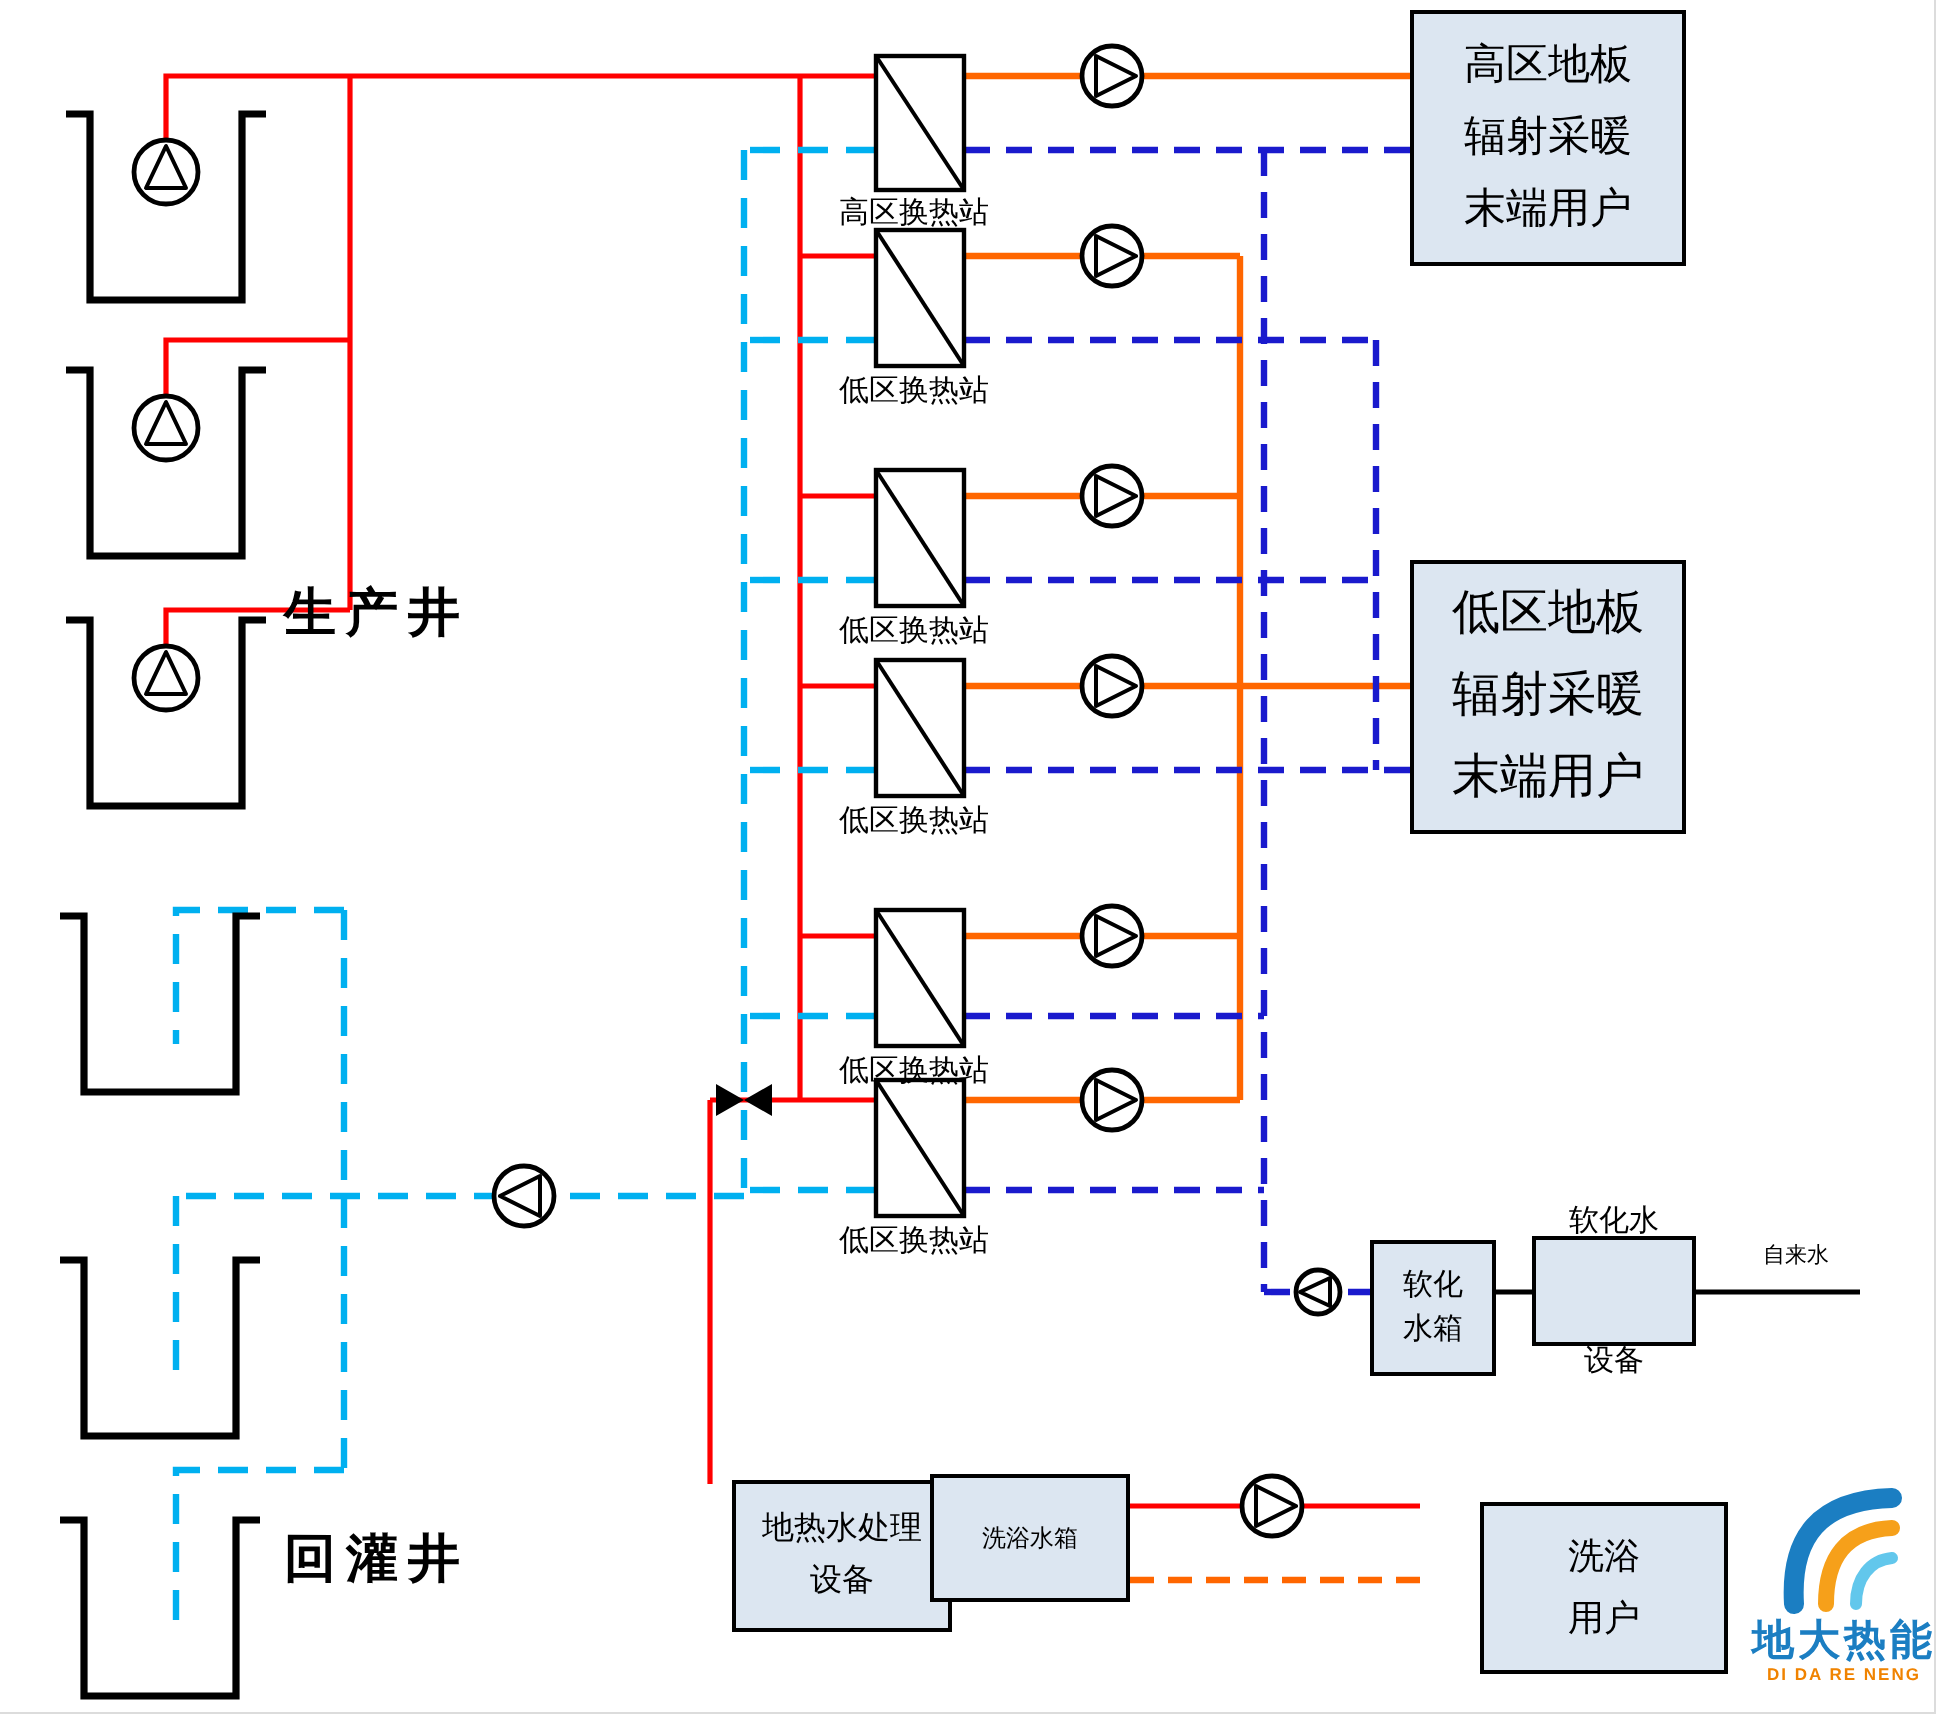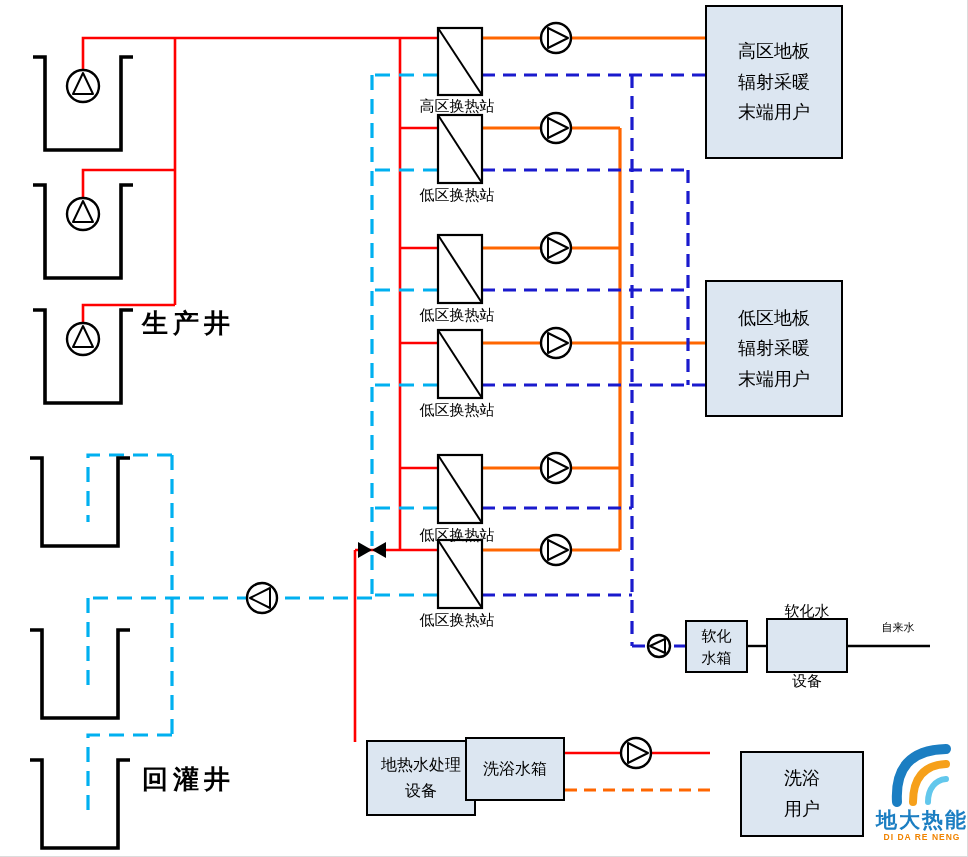--- a/index.html
+++ b/index.html
@@ -208,57 +208,57 @@
       <polygon points="386,542 386,558 372,550"></polygon>
     </g>
 
     <g stroke-linecap="round" fill="none">
       <path d="M897,802 C895,768 910,750 946,749" stroke="#1b7ec2" stroke-width="10"></path>
       <path d="M913,802 C913,779 923,765 946,764" stroke="#f6a01a" stroke-width="8"></path>
       <path d="M928,802 C928,789 935,780 946,779" stroke="#62c7ec" stroke-width="6"></path>
     </g>
   </svg>
 
-  <div class="lbl well-lbl" style="left:142px; top:306px;">生产井</div>
+  <div class="lbl well-lbl" style="left:142px; top:289px;">生产井</div>
   <div class="lbl well-lbl" style="left:142px; top:762px;">回灌井</div>
 
   <div class="lbl station-lbl" style="left:402px; top:97px;">高区换热站</div>
   <div class="lbl station-lbl" style="left:402px; top:186px;">低区换热站</div>
   <div class="lbl station-lbl" style="left:402px; top:306px;">低区换热站</div>
   <div class="lbl station-lbl" style="left:402px; top:401px;">低区换热站</div>
   <div class="lbl station-lbl" style="left:402px; top:526px;">低区换热站</div>
   <div class="lbl station-lbl" style="left:402px; top:611px;">低区换热站</div>
 
-  <div class="box" style="left:705px; top:5px; width:138px; height:154px; font-size:18px;">
+  <div class="box" style="left:705px; top:5px; width:138px; height:128px; font-size:21px;">
     <div>高区地板</div>
     <div>辐射采暖</div>
     <div>末端用户</div>
   </div>
 
-  <div class="box" style="left:705px; top:280px; width:138px; height:137px; font-size:18px;">
+  <div class="box" style="left:705px; top:280px; width:138px; height:137px; font-size:24px;">
     <div>低区地板</div>
     <div>辐射采暖</div>
     <div>末端用户</div>
   </div>
 
-  <div class="box" style="left:685px; top:620px; width:63px; height:53px; font-size:15px; line-height:1.45;">
+  <div class="box" style="left:685px; top:620px; width:63px; height:68px; font-size:15px; line-height:1.45;">
     <div>软化</div>
     <div>水箱</div>
   </div>
   <div class="box" style="left:766px; top:618px; width:82px; height:55px; font-size:15px; line-height:1.45;gap:48px;">
     <div>软化水</div>
     <div>设备</div>
   </div>
   <div class="lbl" style="left:860px; top:620px; width:76px; text-align:center; font-size:11px;">自来水</div>
 
   <div class="box" style="left:318px; top:740px; width:110px; height:76px; font-size:16px; line-height:1.6;margin-left:48px;">
     <div>地热水处理</div>
     <div>设备</div>
   </div>
-  <div class="box" style="left:465px; top:737px; width:100px; height:64px; font-size:16px;">
+  <div class="box" style="left:465px; top:737px; width:100px; height:64px; font-size:12px;">
     <div>洗浴水箱</div>
   </div>
   <div class="box" style="left:740px; top:735px; width:124px; height:86px; font-size:18px;margin-top:16px;">
     <div>洗浴</div>
     <div>用户</div>
   </div>
 
   <div class="lbl logo-name" style="left:874px; top:806px;">地大热能</div>
   <div class="lbl logo-sub" style="left:874px; top:832px;">DI DA RE NENG</div>
 

